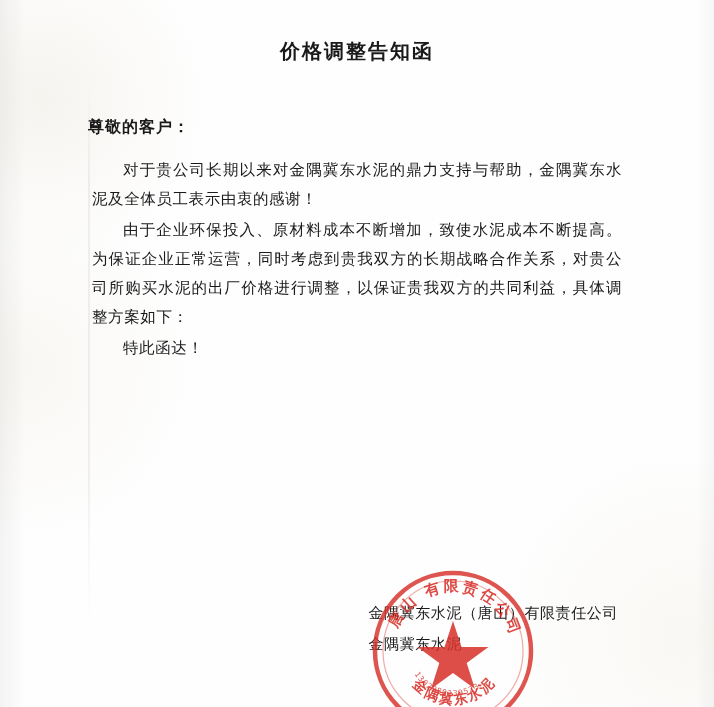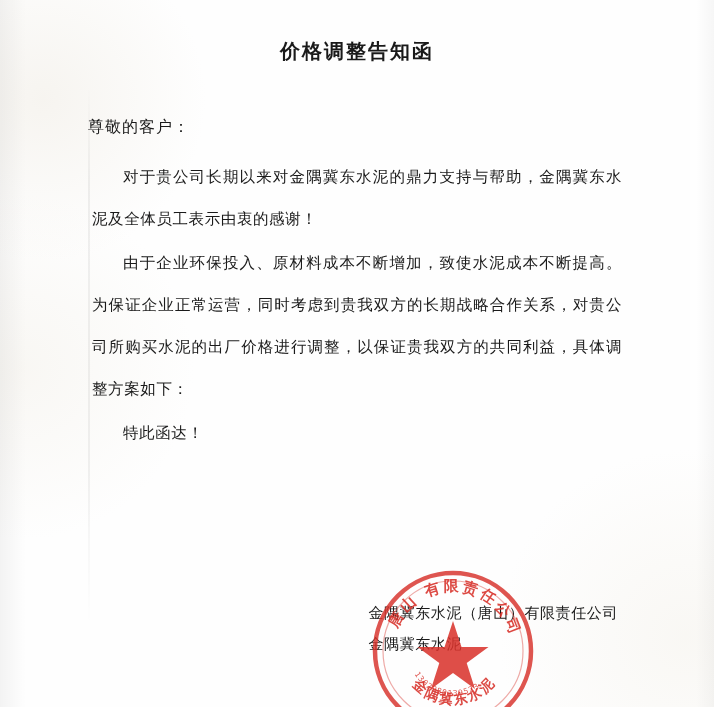--- a/index.html
+++ b/index.html
@@ -57,32 +57,32 @@
     text-align: center;
     font-size: 20px;
     font-weight: bold;
     letter-spacing: 2px;
     margin: 38px 0 2px 0;
     font-family: "DejaVu Serif", "Liberation Serif", serif;
   }
 
   .salutation {
     font-size: 16px;
-    font-weight: normal;
+    font-weight: bold;
     margin: 52px 0 0 88px;
     letter-spacing: 1px;
   }
 
   .body-block {
     margin: 18px 92px 0 92px;
   }
 
   p.para {
     font-size: 15.5px;
-    line-height: 42px;
+    line-height: 29px;
     margin: 0 0 2px 0;
     text-indent: 2em;
     letter-spacing: 0.6px;
     text-align: justify;
   }
 
   .sign-block {
     position: absolute;
     right: 96px;
     top: 560px;

